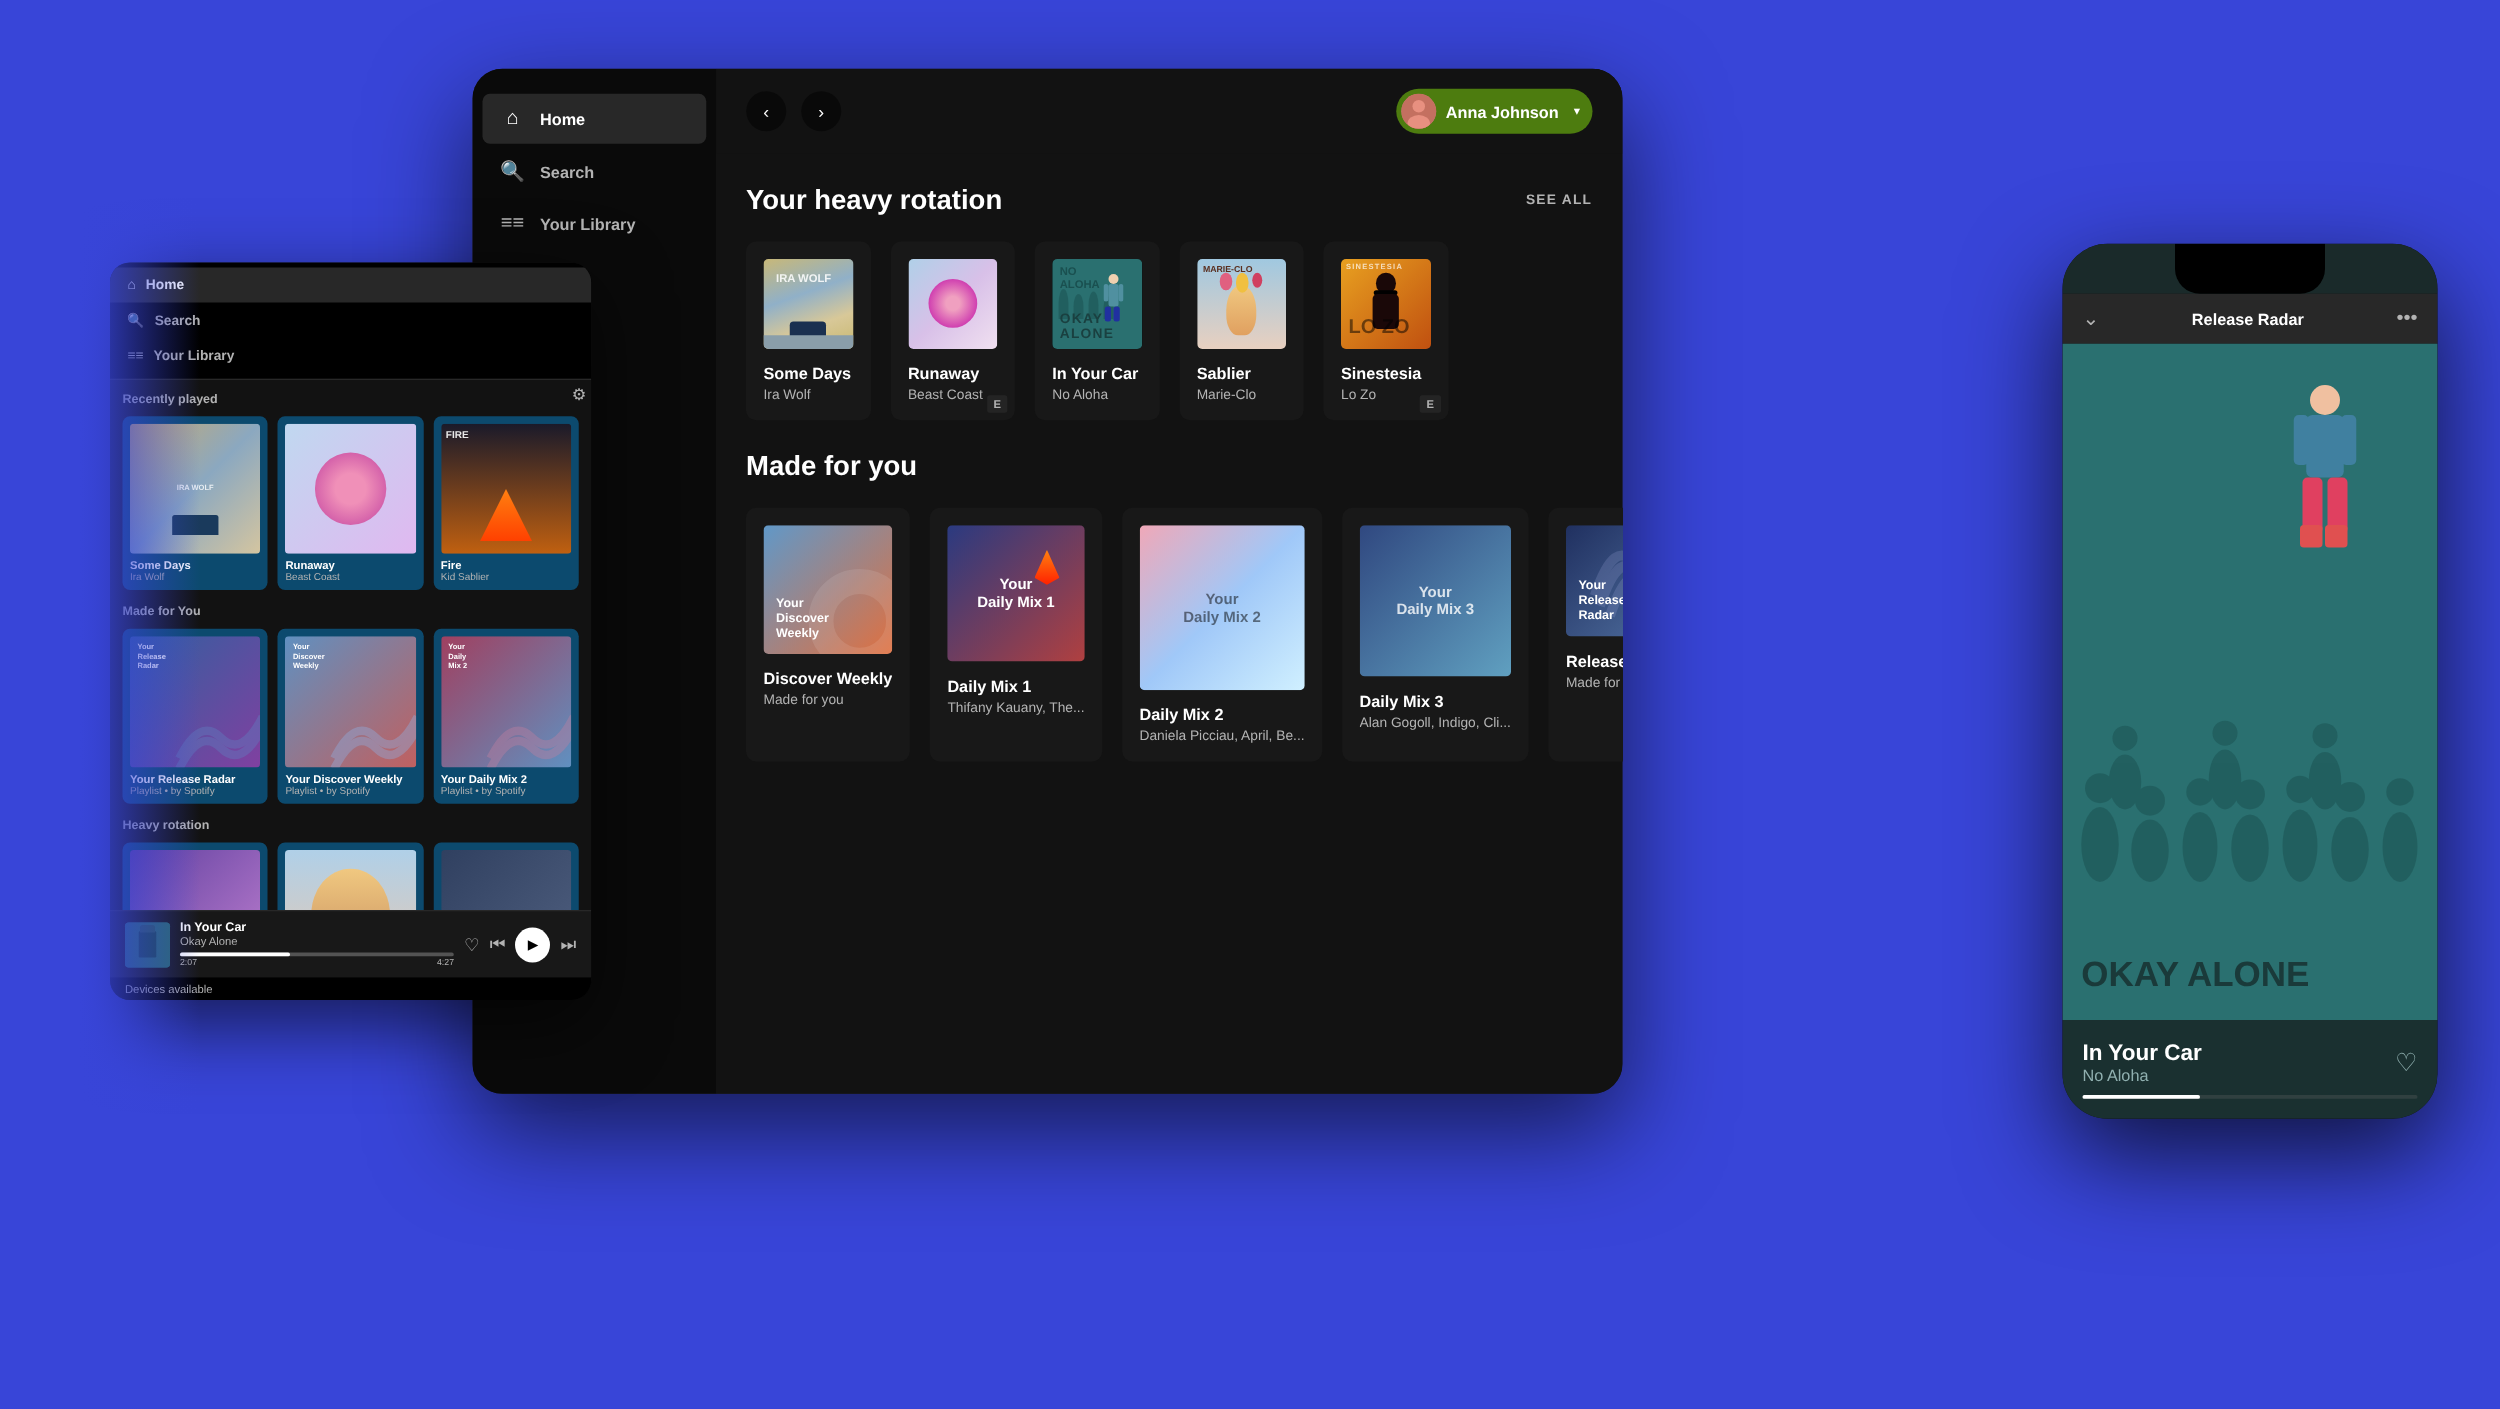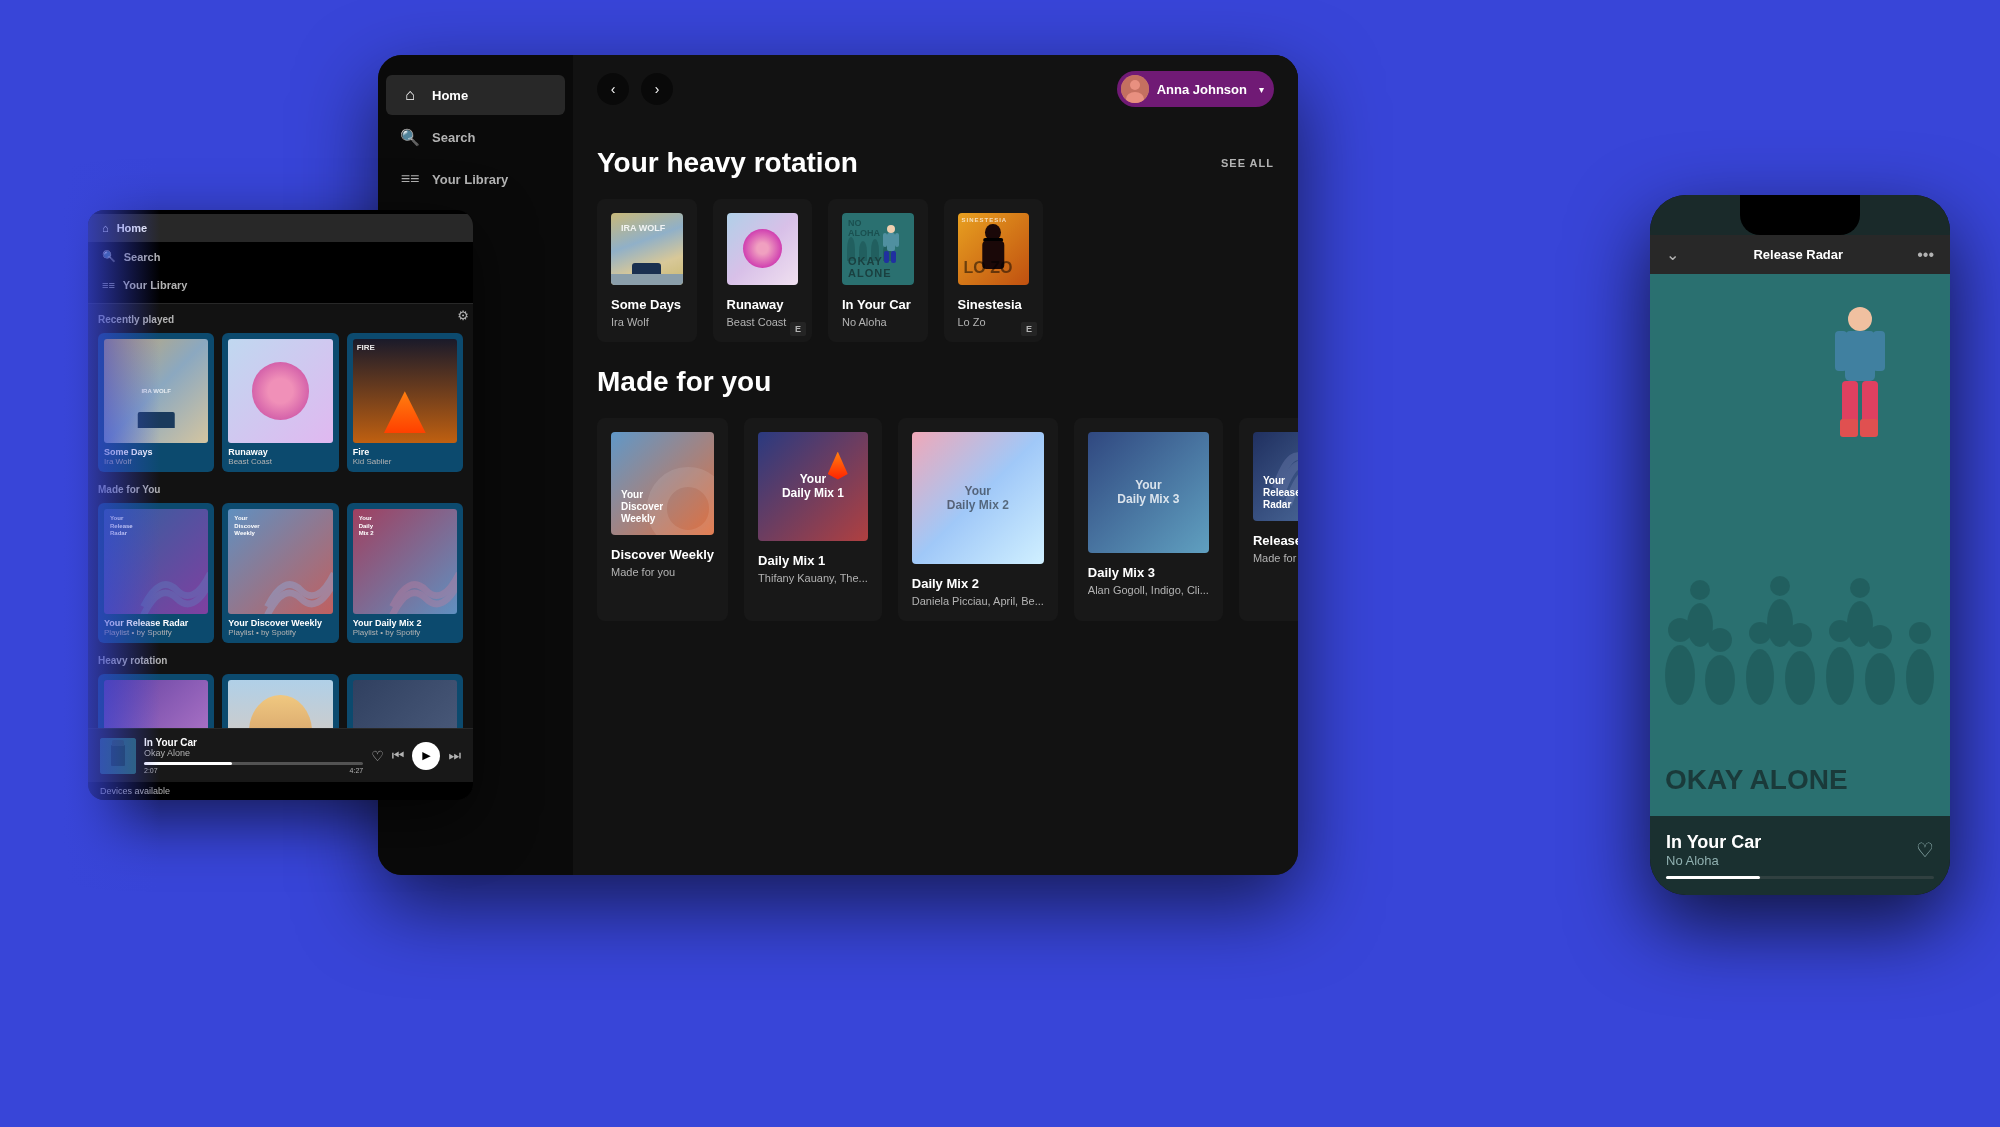--- a/index.html
+++ b/index.html
@@ -104,21 +104,21 @@
       align-items: center;
       justify-content: center;
       cursor: pointer;
       color: #fff;
       font-size: 14px;
     }
     .user-info {
       display: flex;
       align-items: center;
       gap: 8px;
-      background: #701a75;
+      background: #4d7c0f;
       border-radius: 20px;
       padding: 4px 10px 4px 4px;
       cursor: pointer;
     }
     .user-avatar {
       width: 28px;
       height: 28px;
       border-radius: 50%;
       background: #c77;
       overflow: hidden;
@@ -148,21 +148,21 @@
 
     .section-header {
       display: flex;
       align-items: center;
       justify-content: space-between;
       margin-bottom: 20px;
       margin-top: 24px;
     }
     .section-title {
       color: #fff;
-      font-size: 28px;
+      font-size: 22px;
       font-weight: 700;
     }
     .see-all {
       color: #b3b3b3;
       font-size: 11px;
       font-weight: 700;
       letter-spacing: 1px;
       cursor: pointer;
       text-transform: uppercase;
     }
@@ -715,20 +715,39 @@
                     <rect x="12" y="9" width="4" height="14" rx="2" fill="#5090a0"></rect>
                   </svg>
                 </div>
                 <div style="position:absolute;bottom:6px;left:6px;font-size:11px;color:#1a4040;font-weight:900;letter-spacing:1px;">OKAY ALONE</div>
               </div>
             </div>
             <div class="card-title">In Your Car</div>
             <div class="card-subtitle">No Aloha</div>
           </div>
 
+          <div class="card">
+            <div class="card-img">
+              <div style="width:100%;height:100%;background:linear-gradient(180deg,#a0c8e0 0%,#e8d0c0 100%);display:flex;align-items:center;justify-content:center;position:relative;">
+                <span style="position:absolute;top:5px;left:5px;font-size:7px;color:#5a3020;font-weight:700;">MARIE-CLO</span>
+
+                <div style="position:relative;width:60%;height:70%;">
+                  <div style="position:absolute;bottom:0;left:50%;transform:translateX(-50%);width:55%;height:80%;background:linear-gradient(180deg,#f0c880,#e0a060);border-radius:50% 50% 40% 40%;"></div>
+
+                  <div style="position:absolute;top:0;left:10%;width:80%;height:40%;display:flex;gap:3px;justify-content:center;">
+                    <div style="width:14px;height:14px;background:#e06080;border-radius:50%;"></div>
+                    <div style="width:16px;height:16px;background:#f0c040;border-radius:50%;"></div>
+                    <div style="width:12px;height:12px;background:#d04060;border-radius:50%;"></div>
+                  </div>
+                </div>
+              </div>
+            </div>
+            <div class="card-title">Sablier</div>
+            <div class="card-subtitle">Marie-Clo</div>
+          </div>
 
           <div class="card">
             <div class="card-img">
               <div style="width:100%;height:100%;background:linear-gradient(135deg,#e8a020,#c05010);position:relative;display:flex;align-items:center;justify-content:center;">
                 <span style="position:absolute;top:4px;left:4px;font-size:6px;color:rgba(255,255,255,0.7);font-weight:700;letter-spacing:1px;">SINESTESIA</span>
 
                 <div style="position:relative;width:50%;height:70%;">
                   <div style="position:absolute;top:0;left:50%;transform:translateX(-50%);width:45%;height:35%;background:#1a0808;border-radius:50%;"></div>
                   <div style="position:absolute;top:28%;left:50%;transform:translateX(-50%);width:55%;height:8%;background:#000;border-radius:4px;"></div>
                   <div style="position:absolute;top:35%;left:50%;transform:translateX(-50%);width:60%;height:55%;background:#1a0808;border-radius:4px;"></div>

